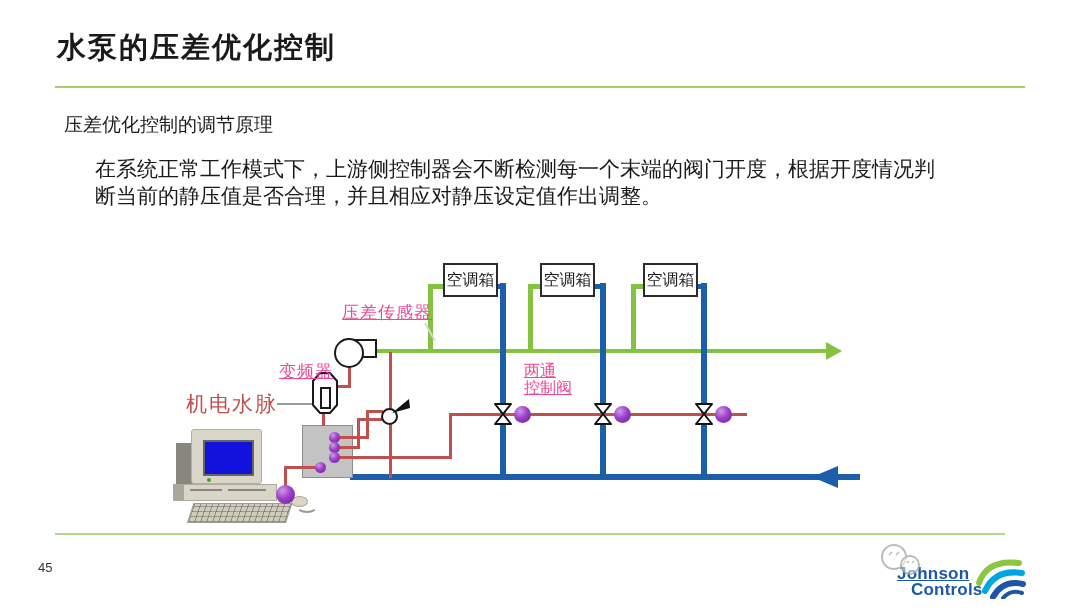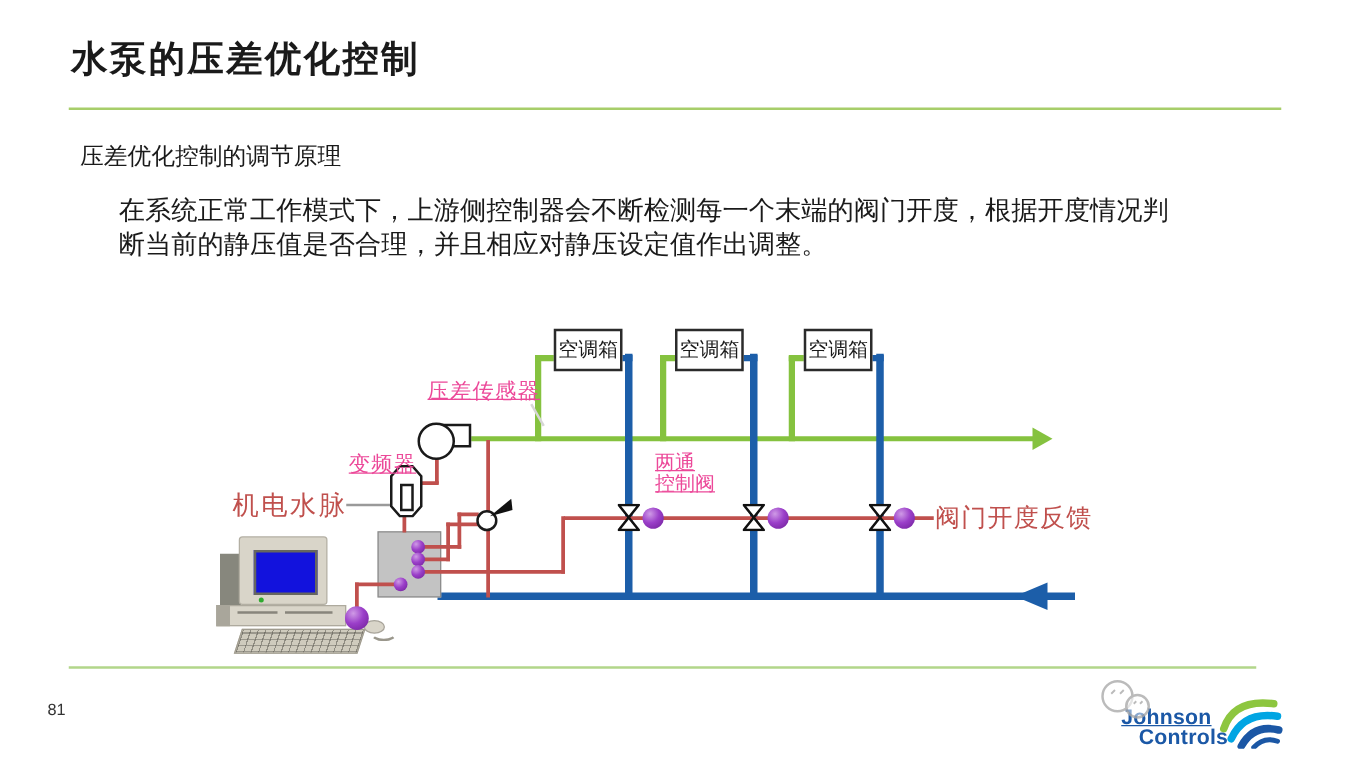--- a/index.html
+++ b/index.html
@@ -157,37 +157,36 @@
   <div class="abs ball z5" style="left:715px;top:406px;width:17px;height:17px;"></div>
 
   <div class="abs lbl lbl-black serif" style="left:342px;top:301px;font-size:17px;letter-spacing:1px;">压差传感器</div>
   <div class="abs lbl lbl-black serif" style="left:279px;top:360px;font-size:17px;letter-spacing:1px;">变频器</div>
   <div class="abs lbl lbl-red serif" style="left:186px;top:390px;font-size:21px;letter-spacing:2px;">机电水脉</div>
   <div class="abs z2" style="left:277px;top:403px;width:35px;height:2px;background:#9a9a9a;"></div>
   <div class="abs lbl lbl-black serif" style="left:512px;top:362px;font-size:16px;line-height:17px;margin-left:12px;">
     <div>两通</div>
     <div>控制阀</div>
   </div>
-  <div class="abs lbl lbl-red serif" style="left:748px;top:401px;font-size:20px;letter-spacing:1px;">阀门开度反馈</div>
 
   <div class="abs mon-side"></div>
   <div class="abs mon-front"></div>
   <div class="abs mon-screen"></div>
   <div class="abs mon-led"></div>
   <div class="abs cpu-case"></div>
   <div class="abs cpu-shade"></div>
   <div class="abs cpu-slot" style="left:190px;top:489px;width:32px;"></div>
   <div class="abs cpu-slot" style="left:228px;top:489px;width:38px;"></div>
   <div class="abs keyboard"></div>
   <div class="abs mouse-cable"></div>
   <div class="abs mouse-body"></div>
   <div class="abs ball z5" style="left:276px;top:485px;width:19px;height:19px;"></div>
 
   <div class="abs footer-rule"></div>
-  <div class="abs page-num sans">81</div>
+  <div class="abs page-num sans">45</div>
 
   <div class="abs brand sans" style="left:897px;top:564px;text-decoration:underline;">Johnson</div>
   <div class="abs brand sans" style="left:911px;top:580px;">Controls</div>
   <svg class="abs z3" style="left:973px;top:553px;" width="54" height="46" viewBox="0 0 54 46">
     <path d="M6 30 Q14 6 46 10" fill="none" stroke="#8dc63f" stroke-width="6" stroke-linecap="round"></path>
     <path d="M12 38 Q22 16 49 20" fill="none" stroke="#00a5e3" stroke-width="6" stroke-linecap="round"></path>
     <path d="M20 44 Q30 26 50 31" fill="none" stroke="#1b57a5" stroke-width="6" stroke-linecap="round"></path>
     <path d="M30 45 Q38 36 49 40" fill="none" stroke="#1b57a5" stroke-width="4" stroke-linecap="round"></path>
   </svg>
 

